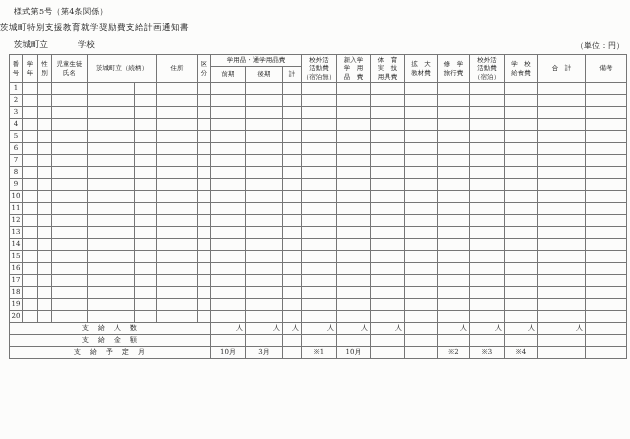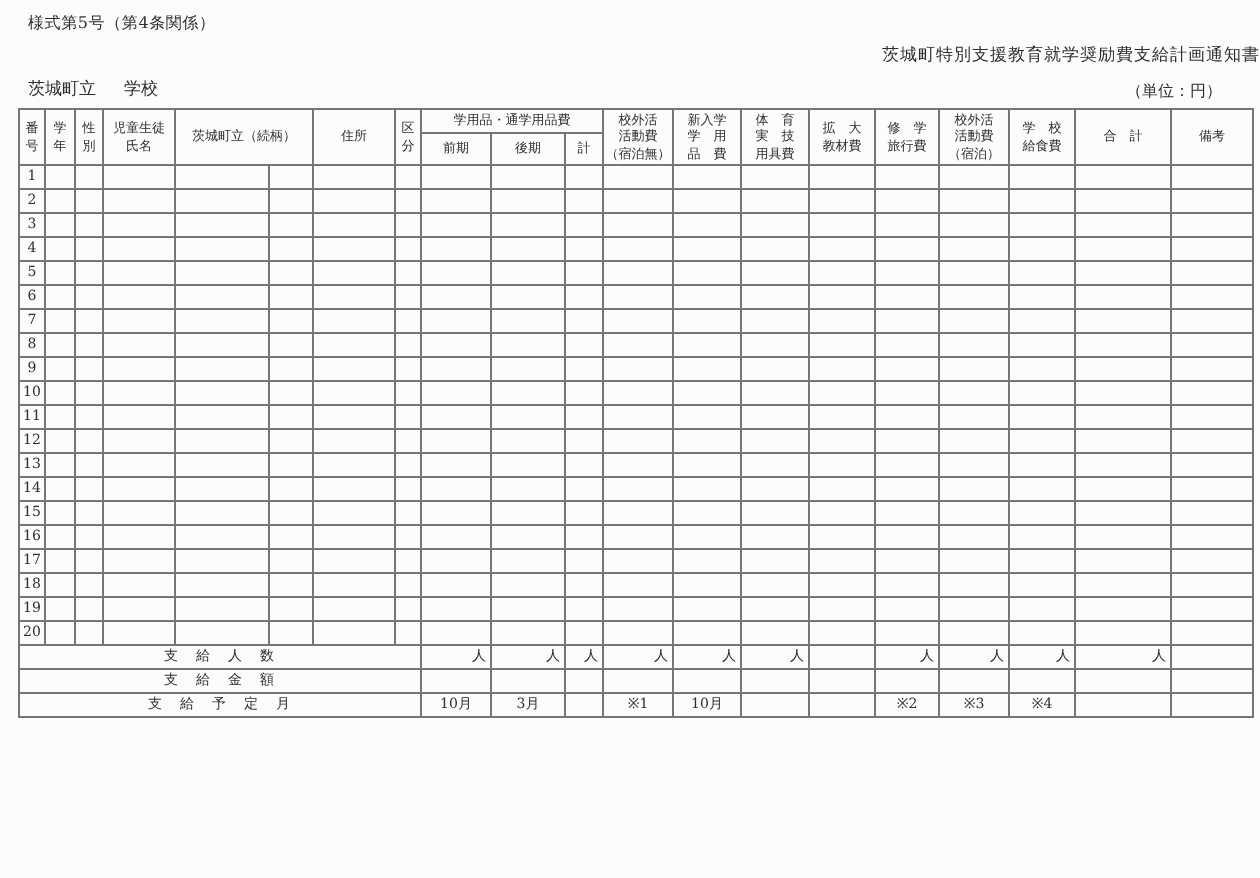--- a/index.html
+++ b/index.html
@@ -5,24 +5,24 @@
   html,body{margin:0;padding:0;}
   body{
     width:630px;height:439px;
     background:#fcfcfb;
     font-family:"DejaVu Serif","Liberation Serif",serif;
     color:#2e2e2e;
     position:relative;
     overflow:hidden;
   }
   .form-no{position:absolute;left:14px;top:6px;font-size:8px;letter-spacing:.3px;}
-  .doc-title{position:absolute;left:0;top:22px;width:100%;text-align:right;font-size:8.5px;letter-spacing:.5px;}
+  .doc-title{position:absolute;left:0;top:22px;width:100%;text-align:left;font-size:8.5px;letter-spacing:.5px;}
   .school-line{position:absolute;left:14px;top:39px;font-size:8.5px;}
-  .school-suffix{margin-left:14px;}
-  .unit-label{position:absolute;right:19px;top:40px;font-size:8px;}
+  .school-suffix{margin-left:30px;}
+  .unit-label{position:absolute;right:6px;top:40px;font-size:8px;}
   table{
     position:absolute;left:9px;top:54px;
     border-collapse:collapse;table-layout:fixed;width:617px;
   }
   th,td{
     border:1px solid #767676;
     padding:0;margin:0;
     font-weight:normal;
     font-size:6.5px;
     line-height:8.5px;

